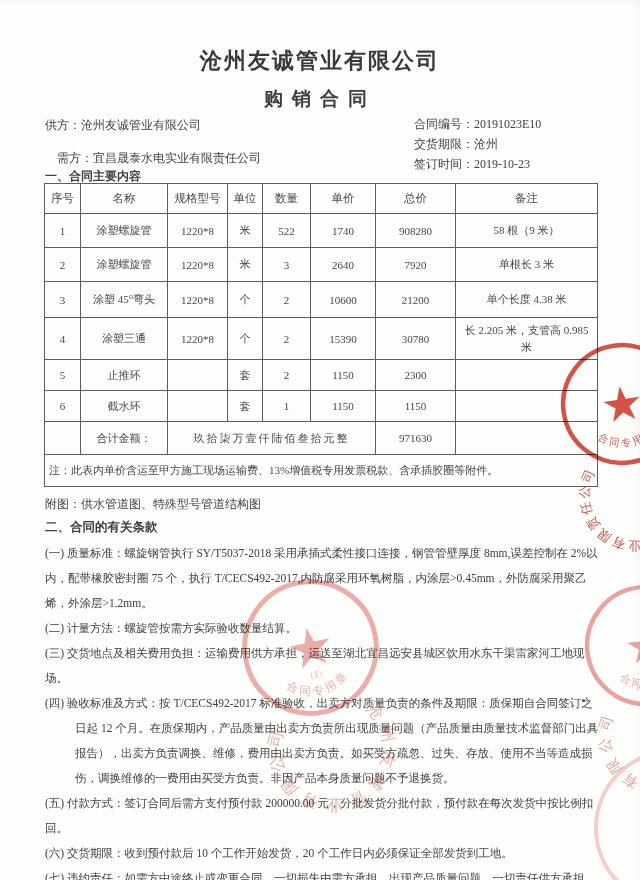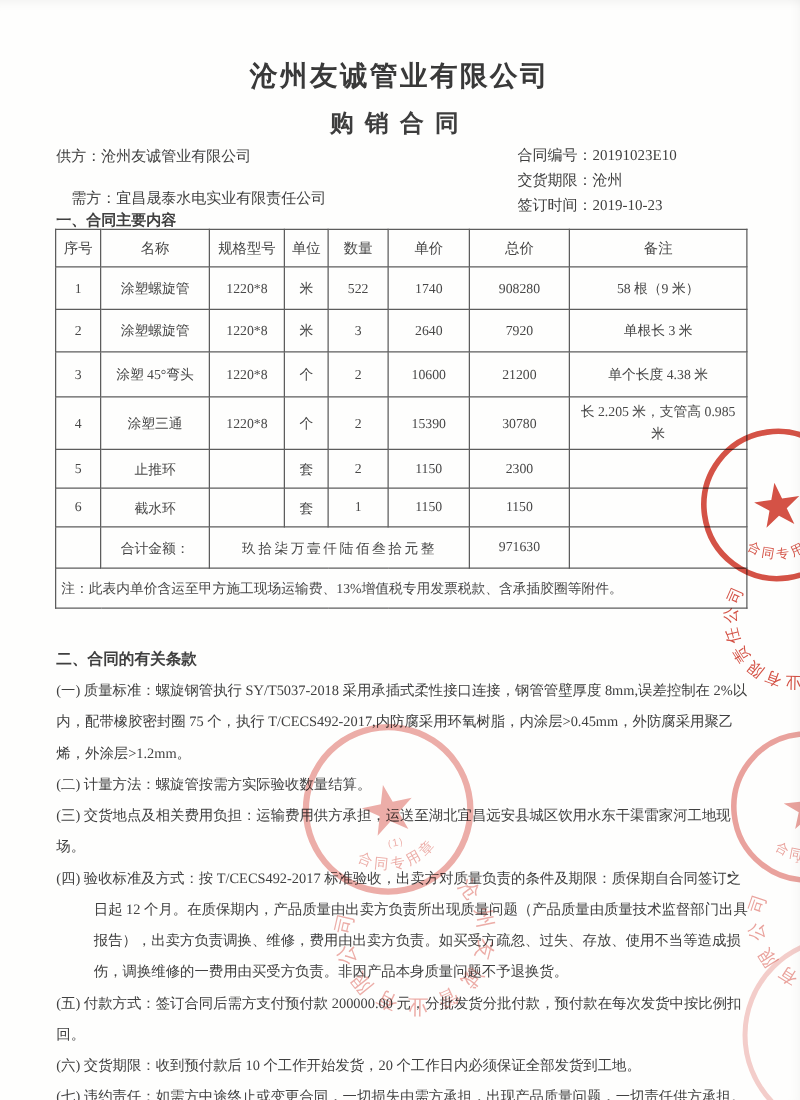--- a/index.html
+++ b/index.html
@@ -162,20 +162,21 @@
       <td colspan="4" class="total-cn">玖拾柒万壹仟陆佰叁拾元整</td>
       <td>971630</td>
       <td></td>
     </tr>
     <tr style="height:32px">
       <td colspan="8" class="note-cell">注：此表内单价含运至甲方施工现场运输费、13%增值税专用发票税款、含承插胶圈等附件。</td>
     </tr>
   </tbody>
     </table>
 
+  <div class="abs attach-line">附图：供水管道图、特殊型号管道结构图</div>
   <div class="abs sec2-heading">二、合同的有关条款</div>
 
   <div class="clauses">
     <p class="clause">(一) 质量标准：螺旋钢管执行 SY/T5037-2018 采用承插式柔性接口连接，钢管管壁厚度 8mm,误差控制在 2%以内，配带橡胶密封圈 75 个，执行 T/CECS492-2017,内防腐采用环氧树脂，内涂层&gt;0.45mm，外防腐采用聚乙烯，外涂层&gt;1.2mm。</p>
     <p class="clause">(二) 计量方法：螺旋管按需方实际验收数量结算。</p>
     <p class="clause">(三) 交货地点及相关费用负担：运输费用供方承担，运送至湖北宜昌远安县城区饮用水东干渠雷家河工地现场。</p>
     <p class="clause hang">(四) 验收标准及方式：按 T/CECS492-2017 标准验收，出卖方对质量负责的条件及期限：质保期自合同签订之日起 12 个月。在质保期内，产品质量由出卖方负责所出现质量问题（产品质量由质量技术监督部门出具报告），出卖方负责调换、维修，费用由出卖方负责。如买受方疏忽、过失、存放、使用不当等造成损伤，调换维修的一费用由买受方负责。非因产品本身质量问题不予退换货。</p>
     <p class="clause">(五) 付款方式：签订合同后需方支付预付款 200000.00 元，分批发货分批付款，预付款在每次发货中按比例扣回。</p>
     <p class="clause">(六) 交货期限：收到预付款后 10 个工作开始发货，20 个工作日内必须保证全部发货到工地。</p>
     <p class="clause">(七) 违约责任：如需方中途终止或变更合同，一切损失由需方承担，出现产品质量问题，一切责任供方承担。</p>

